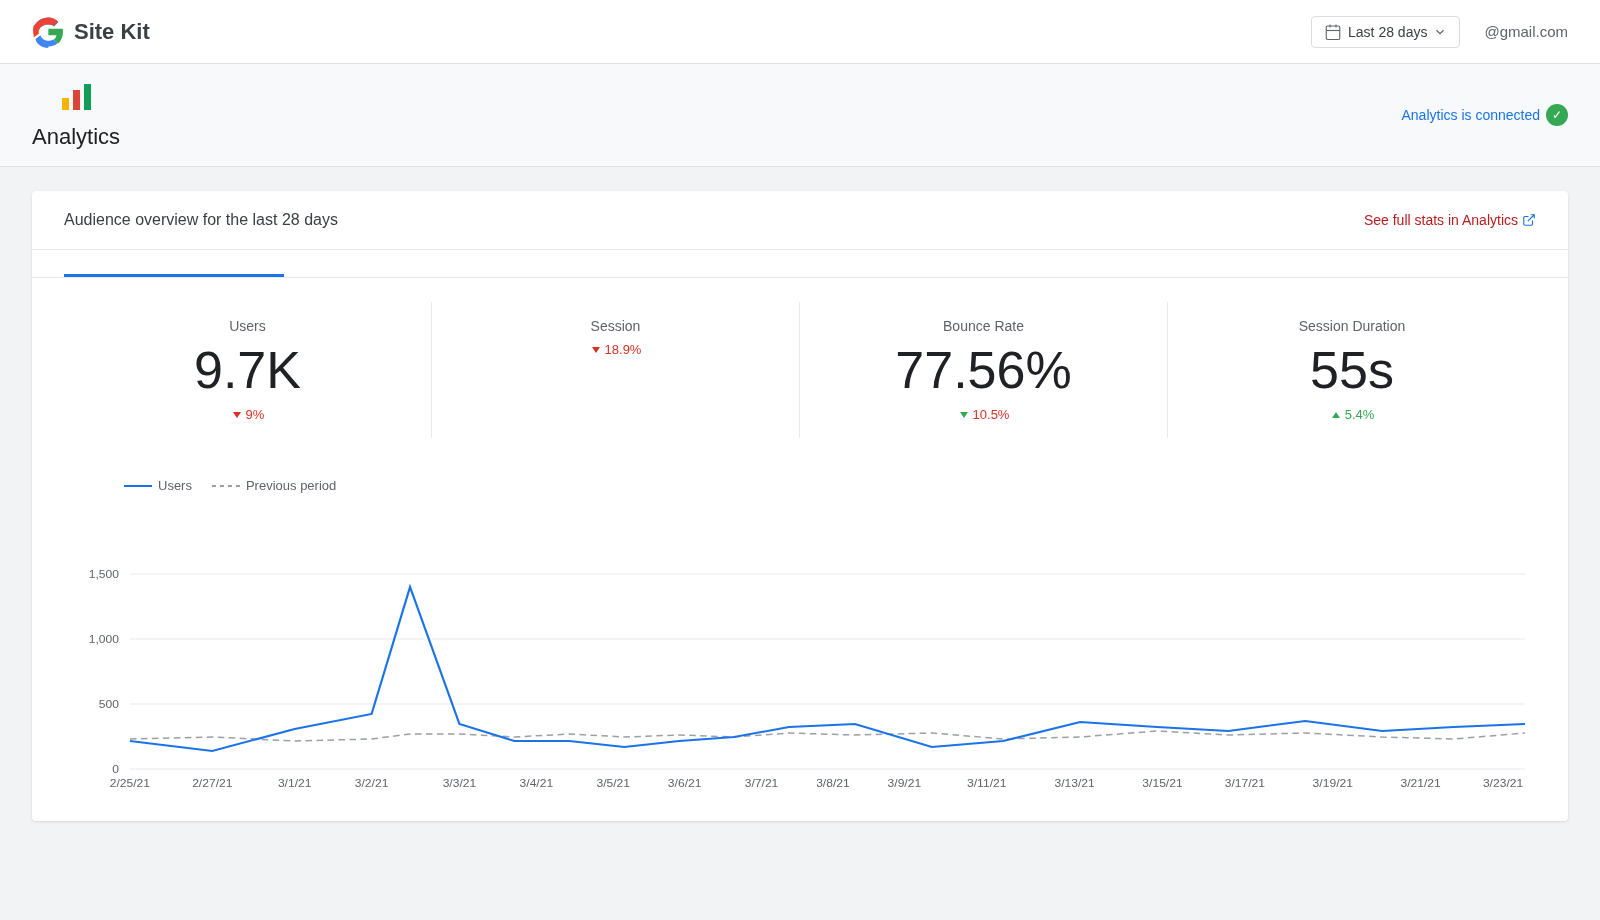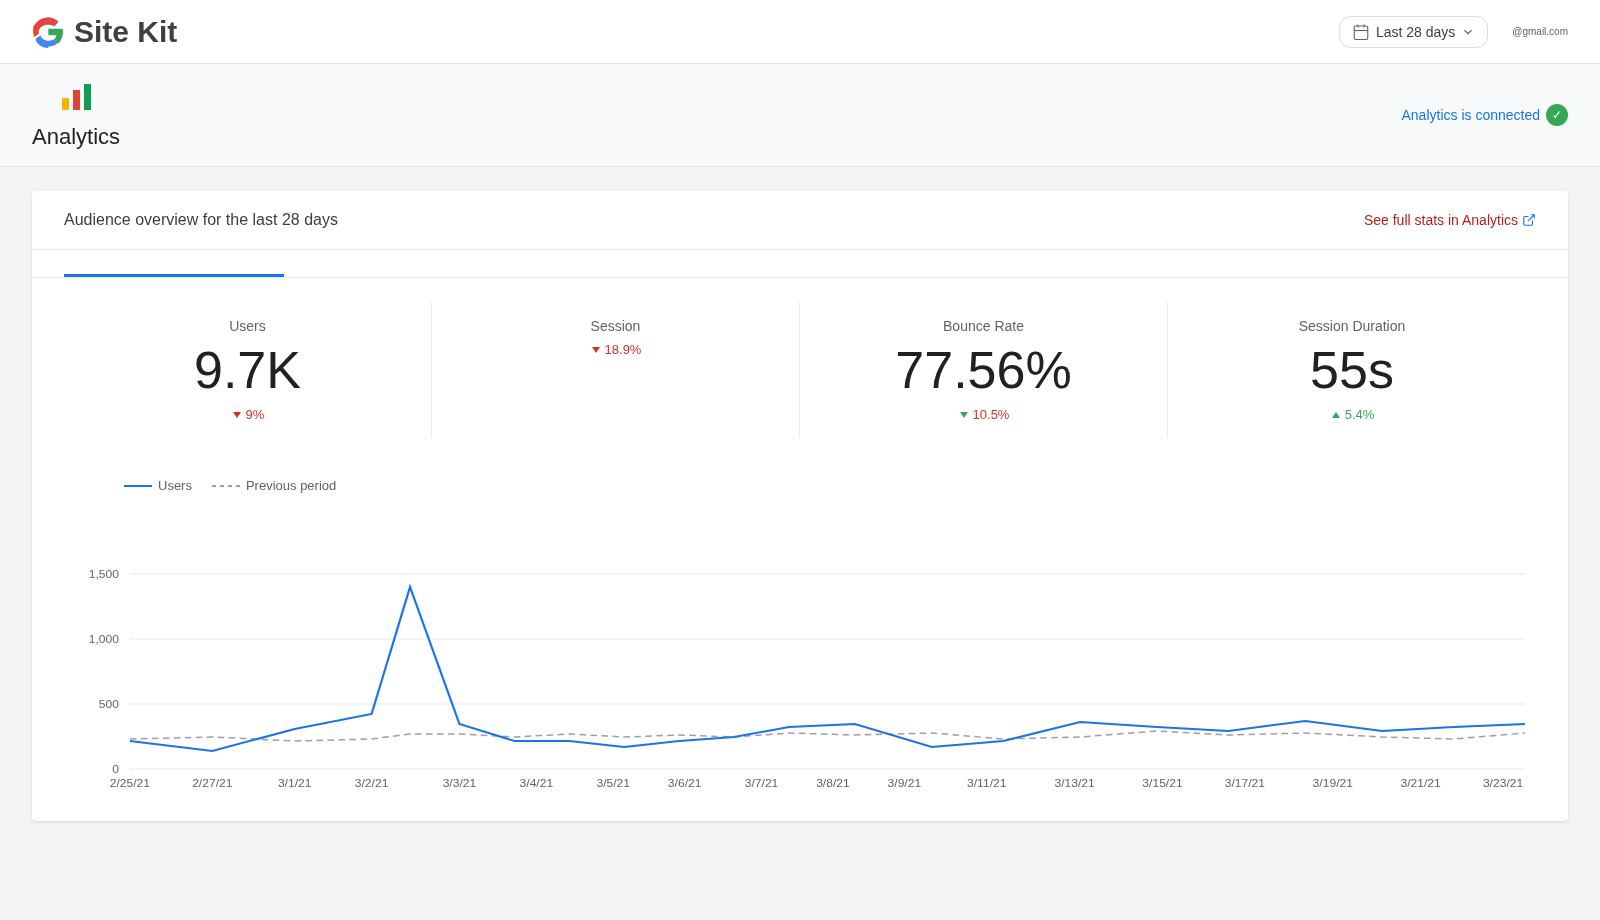--- a/index.html
+++ b/index.html
@@ -26,32 +26,32 @@
       gap: 24px;
     }
     .date-range {
       display: flex;
       align-items: center;
       gap: 6px;
       font-size: 14px;
       color: #3c4043;
       cursor: pointer;
       border: 1px solid #dadce0;
-      border-radius: 12px;
+      border-radius: 4px;
       padding: 6px 12px;
     }
     .gmail-text {
-      font-size: 10px;
+      font-size: 15px;
       color: #5f6368;
     }
 
     
     .google-g { width: 32px; height: 32px; }
 
-    .site-kit-text { font-size: 30px; font-weight: 400; color: #3c4043; }
+    .site-kit-text { font-size: 22px; font-weight: 400; color: #3c4043; }
     .site-kit-text span { font-weight: 700; }
 
     
     .analytics-header {
       background: #f8f9fa;
       border-bottom: 1px solid #e0e0e0;
       padding: 16px 32px;
       display: flex;
       align-items: center;
       justify-content: space-between;

